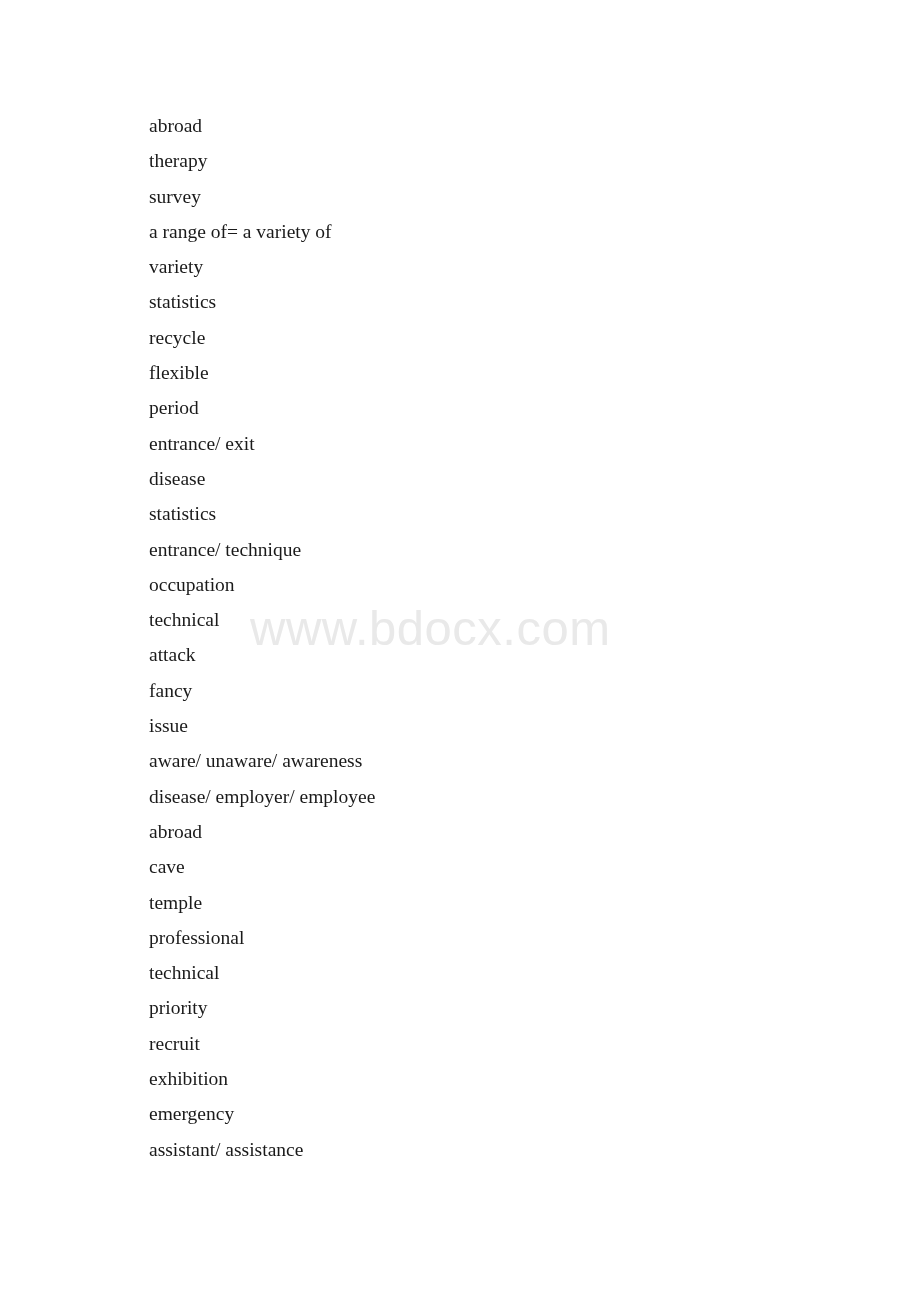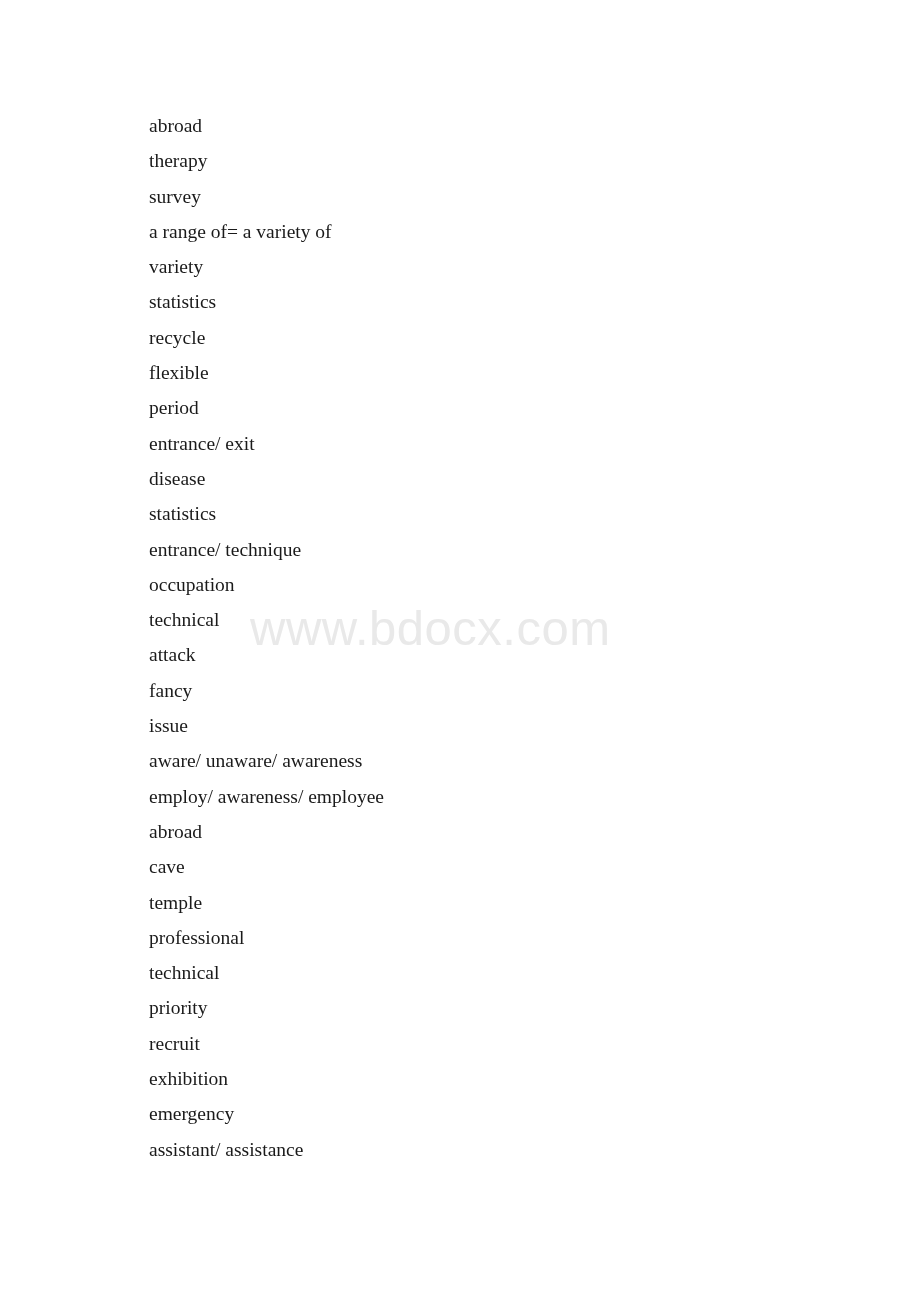--- a/index.html
+++ b/index.html
@@ -75,21 +75,21 @@
       <li>entrance/ exit</li>
       <li>disease</li>
       <li>statistics</li>
       <li>entrance/ technique</li>
       <li>occupation</li>
       <li>technical</li>
       <li>attack</li>
       <li>fancy</li>
       <li>issue</li>
       <li>aware/ unaware/ awareness</li>
-      <li>employ/ awareness/ employee</li>
+      <li>disease/ employer/ employee</li>
       <li>abroad</li>
       <li>cave</li>
       <li>temple</li>
       <li>professional</li>
       <li>technical</li>
       <li>priority</li>
       <li>recruit</li>
       <li>exhibition</li>
       <li>emergency</li>
       <li>assistant/ assistance</li>

